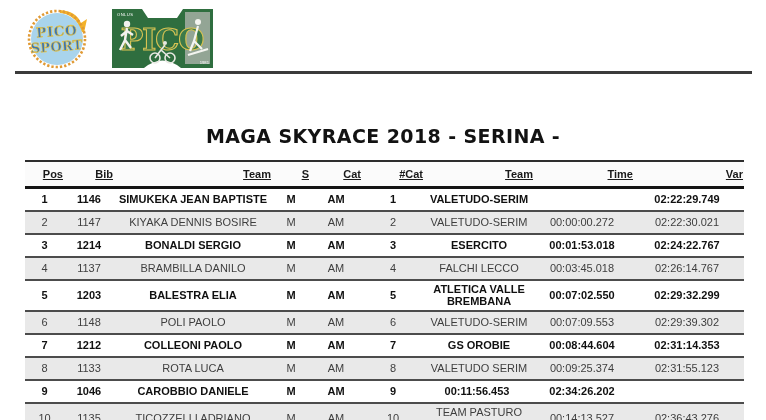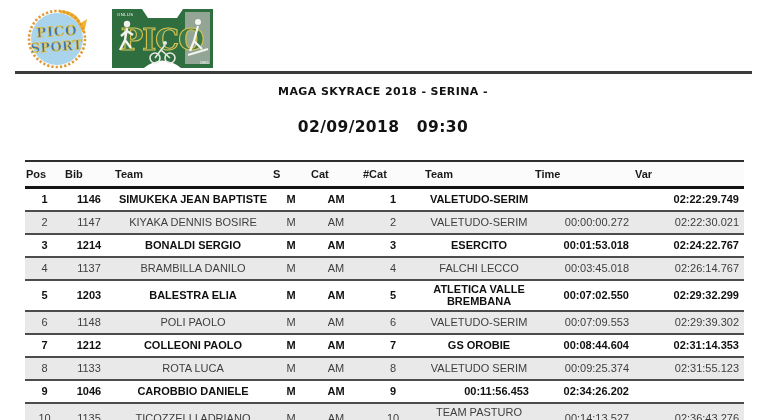--- a/index.html
+++ b/index.html
@@ -6,40 +6,40 @@
   body{
     width:766px;height:420px;position:relative;overflow:hidden;
     background:#ffffff;font-family:"Liberation Sans",sans-serif;color:#1c1c1c;
   }
   
   .logo-sport{position:absolute;left:26px;top:6px;width:64px;height:64px;}
   .logo-green{position:absolute;left:112px;top:9px;width:101px;height:59px;}
   .logo-rule{position:absolute;left:15px;top:71px;width:737px;height:3px;background:#3b3b3b;}
   
   .title-wrap{position:absolute;left:0;top:85px;width:766px;text-align:center;}
-  .title-line1{font-family:"DejaVu Sans",sans-serif;font-weight:700;font-size:11px;letter-spacing:.4px;color:#121212;white-space:pre;}
+  .title-line1{font-family:"DejaVu Sans",sans-serif;font-weight:700;font-size:19px;letter-spacing:.4px;color:#121212;white-space:pre;margin-top:40px;}
   .title-line2{font-family:"DejaVu Sans",sans-serif;font-weight:700;font-size:15.5px;letter-spacing:.4px;color:#121212;white-space:pre;margin-top:20px;}
   
   .results-table{position:absolute;left:25px;top:160px;width:719px;font-size:11px;}
   .t-header{
     display:grid;grid-template-columns:39px 50px 158px 38px 52px 62px 110px 100px 110px;
     align-items:center;min-height:29px;box-sizing:border-box;
     border-top:2px solid #2e2e2e;border-bottom:3px solid #141414;
     font-weight:700;color:#1a1a1a;background:#fbfbfb;
   }
   .t-row{
     display:grid;grid-template-columns:39px 50px 158px 38px 52px 62px 110px 100px 110px;
     align-items:center;min-height:23px;box-sizing:border-box;
     border-bottom:2px solid #4c4c4c;
   }
   .t-row.r-bold{font-weight:700;color:#101010;background:#ffffff;}
   .t-row.r-alt{font-weight:400;color:#3e3e3e;background:#e9e9e9;}
   .cell{text-align:center;line-height:1.12;padding:2px 1px;box-sizing:border-box;}
-  .cell.num{text-align:right;padding-right:5px;}
-  .t-header .cell{text-align:left;}
+  .cell.num{padding-right:5px;}
+  .t-header .cell{text-align:right;text-decoration:underline;}
 </style>
 </head>
 <body>
 
 <svg class="logo-sport" viewBox="0 0 64 64">
   <path d="M34 4 q16 1 21 13 l6 -4 -3 14 -12 -7 6 -2 q-6 -10 -18 -11 z" fill="#f3b229"></path>
   <circle cx="31" cy="33" r="28" fill="none" stroke="#e09a35" stroke-width="2.6" stroke-dasharray="2.3 2"></circle>
   <circle cx="31" cy="33" r="26" fill="#a9d4ec"></circle>
   <text x="31" y="30" text-anchor="middle" transform="rotate(-4 31 30)" font-family="DejaVu Serif, serif" font-weight="bold" font-size="13.5" fill="#4076ad" stroke="#f0c73f" stroke-width="0.6" letter-spacing="0.5">PICO</text>
   <text x="31" y="45" text-anchor="middle" transform="rotate(-4 31 45)" font-family="DejaVu Serif, serif" font-weight="bold" font-size="13" fill="#4076ad" stroke="#f0c73f" stroke-width="0.6" letter-spacing="0.3">SPORT</text>

